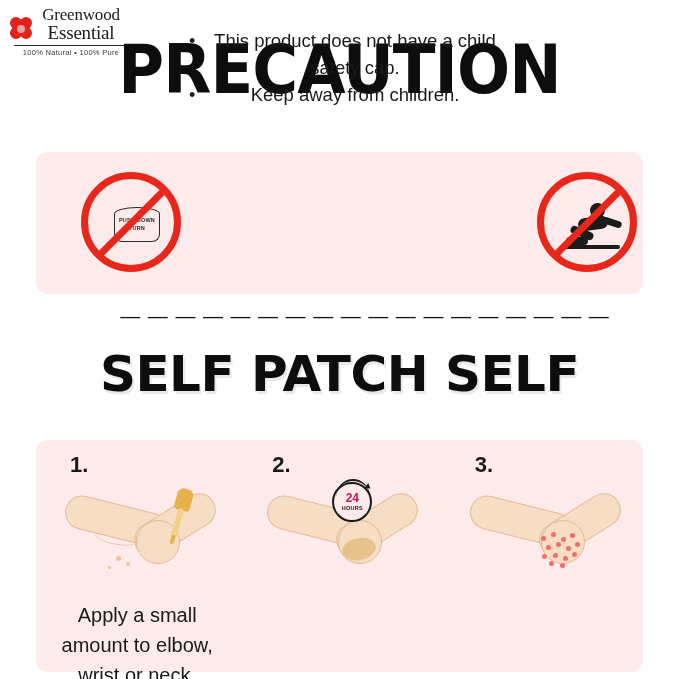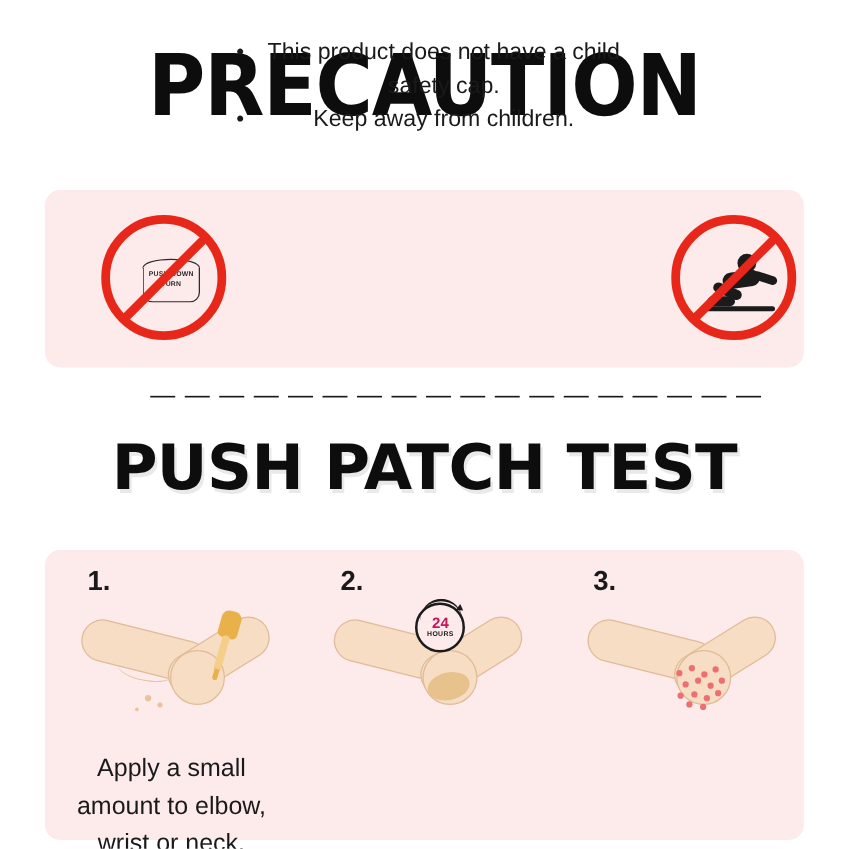--- a/index.html
+++ b/index.html
@@ -505,20 +505,37 @@
     background: #ef6e72;
     border-radius: 50%;
     width: 5px; height: 5px;
   }
 </style>
 </head>
 <body>
 
 <div class="page">
 
+  <div class="brand">
+    <div class="brand-row">
+      <span class="brand-flower">
+        <span class="petal p1"></span>
+        <span class="petal p2"></span>
+        <span class="petal p3"></span>
+        <span class="petal p4"></span>
+        <span class="pc"></span>
+      </span>
+      <span class="brand-words">
+        <span class="brand-line1">Greenwood</span><br>
+        <span class="brand-line2">Essential</span>
+      </span>
+    </div>
+    <div class="brand-rule"></div>
+    <div class="brand-tag">100% Natural • 100% Pure</div>
+  </div>
 
   <div class="title-precaution">PRECAUTION</div>
 
   <div class="panel panel-precaution"></div>
 
   <div class="nosym nosym-left">
     <div class="cap">
       <div class="cap-top"></div>
       <div class="cap-body"></div>
       <div class="cap-txt1">PUSH DOWN</div>
@@ -545,21 +562,21 @@
       <div class="child-arm"></div>
       <div class="child-leg1"></div>
       <div class="child-leg2"></div>
       <div class="child-floor"></div>
     </div>
     <div class="slash"></div>
   </div>
 
   <div class="divider">— — — — — — — — — — — — — — — — — —</div>
 
-  <div class="title-self">PUSH PATCH TEST</div>
+  <div class="title-self">SELF PATCH SELF</div>
 
   <div class="panel panel-patch"></div>
 
   <div class="steps">
 
     <div class="step">
       <div class="step-num">1.</div>
       <div class="arm">
         <div class="arm-upper"></div>
         <div class="arm-lower"></div>

